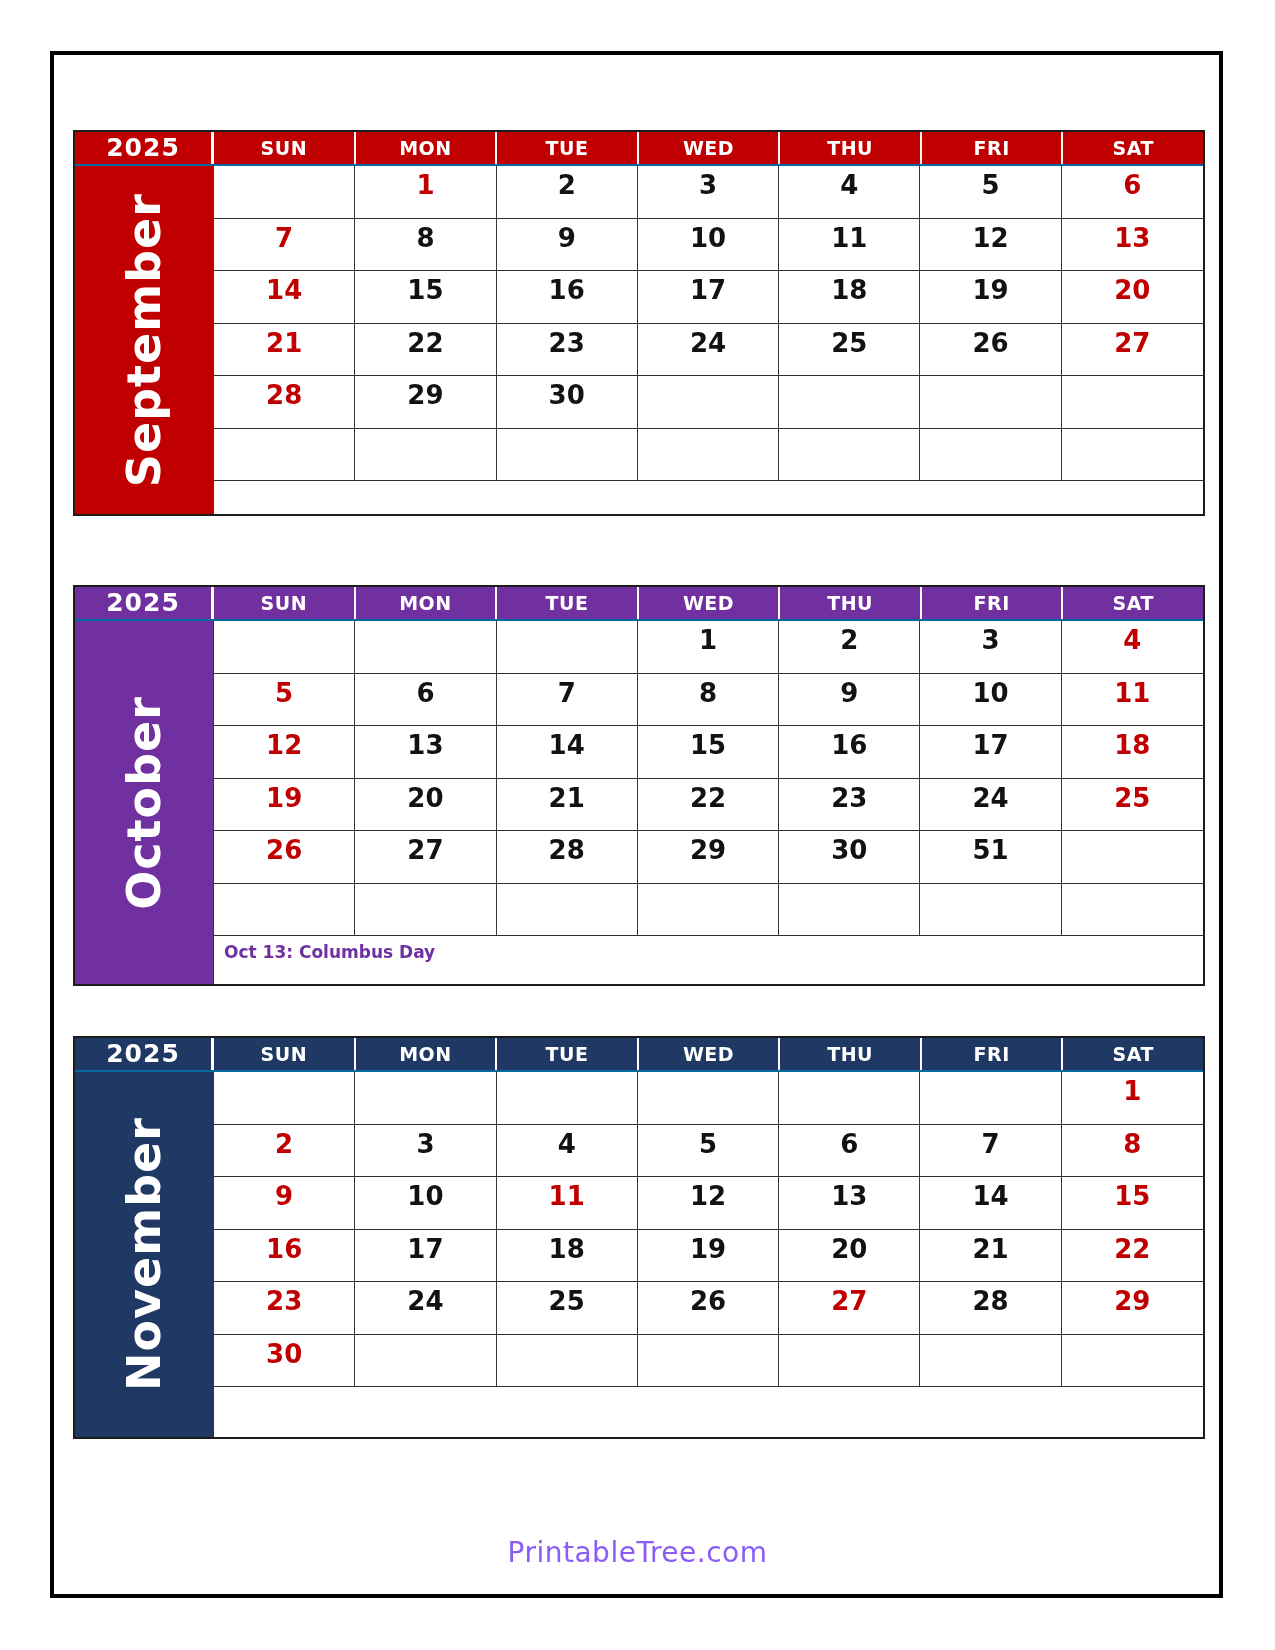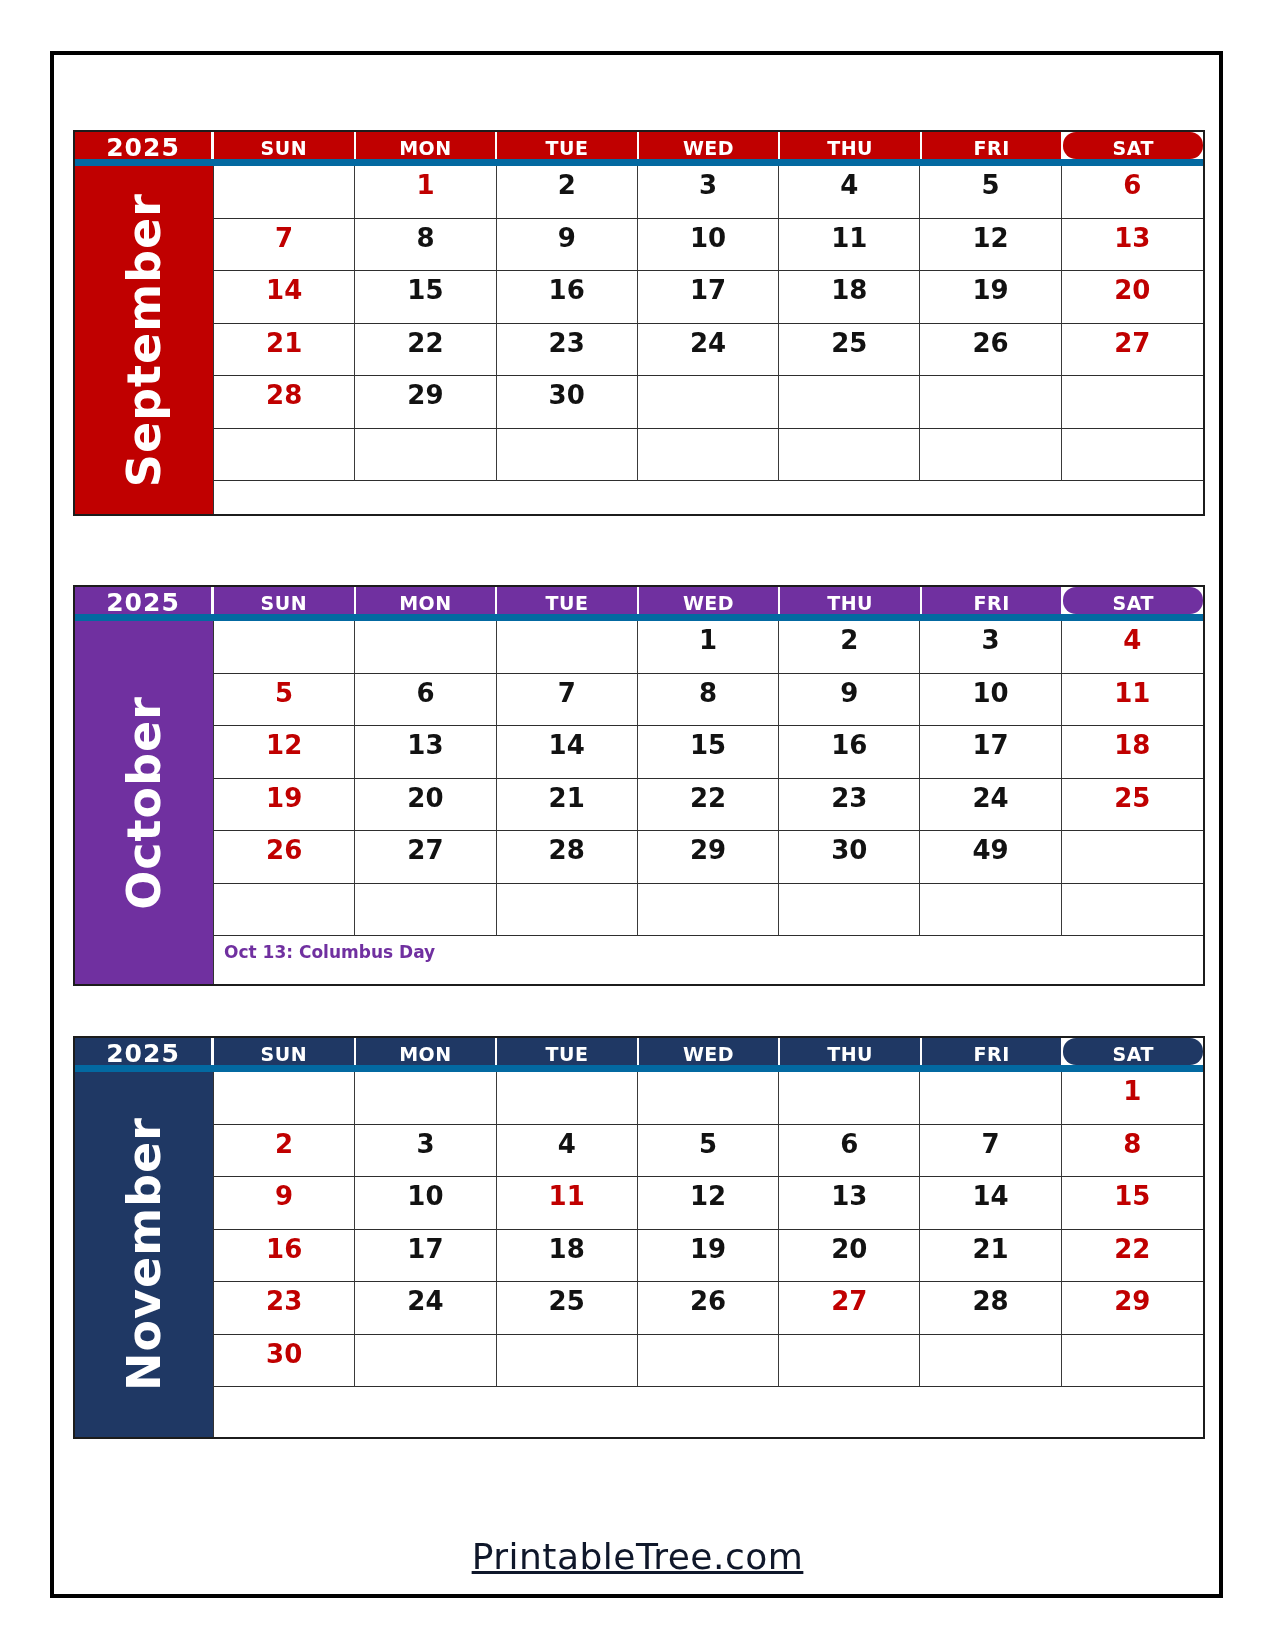--- a/index.html
+++ b/index.html
@@ -11,33 +11,33 @@
   }
   .page-frame {
     position:absolute; left:50px; top:51px; width:1173px; height:1547px;
     border:4px solid #000; pointer-events:none;
   }
   .month { position:absolute; left:73px; width:1132px; border:2px solid #1c1c1c; background:#fff; }
   .month-september { top:130px; height:386px; }
   .month-october   { top:585px; height:401px; }
   .month-november  { top:1036px; height:403px; }
 
-  .header-row { display:flex; height:34px; border-bottom:7px solid #0369a1; background:#fff; }
+  .header-row { display:flex; height:34px; border-bottom:2px solid #0369a1; background:#fff; }
   .year-cell {
     width:139px; background:var(--accent); color:#fff;
     font-weight:bold; font-size:25px; text-align:center; line-height:32px;
     border-right:3px solid #fdfdfd; letter-spacing:1px;
   }
   .dow-row { flex:1; display:flex; }
   .dow-cell {
     flex:1; background:var(--accent); color:#fff; font-weight:bold;
     font-size:19px; text-align:center; line-height:33px; letter-spacing:0.5px;
     border-right:2px solid #fdfdfd;
   }
-  .dow-cell:last-child { border-right:none;border-radius:13px; }
+  .dow-cell:last-child { border-right:none; }
 
   .body-row { display:flex; height:calc(100% - 34px); }
   .band {
     width:139px; background:var(--accent); border-right:1px solid #333;
     display:flex; align-items:center; justify-content:center; overflow:hidden;
   }
   .month-name {
     writing-mode:vertical-rl; transform:rotate(180deg);
     color:#fff; font-weight:bold; font-size:46px; letter-spacing:1px;
     white-space:nowrap;
@@ -56,22 +56,22 @@
   .day-cell .red { color:#C00000; }
   .holiday-row {
     flex:1; padding:5px 0 0 10px;
     font-weight:bold; font-size:17px; line-height:1.35;
     color:var(--accent);
   }
   .footer {
     position:absolute; left:0; right:0; top:1536px; text-align:center;
   }
   .footer a {
-    font-size:36px; letter-spacing:0.5px; color:#0f172a;
-    text-decoration:underline; cursor:pointer;
+    font-size:28px; letter-spacing:0.5px; color:#8b5cf6;
+    cursor:pointer;
   }
 </style>
 </head>
 <body>
 
 <div class="page-frame"></div>
 
 <section class="month month-september" style="--accent: #C00000;">
   <div class="header-row">
     <div class="year-cell">2025</div>
@@ -183,21 +183,21 @@
           <div class="day-cell"><span>21</span></div>
           <div class="day-cell"><span>22</span></div>
           <div class="day-cell"><span>23</span></div>
           <div class="day-cell"><span>24</span></div>
           <div class="day-cell"><span class="red">25</span></div>
           <div class="day-cell"><span class="red">26</span></div>
           <div class="day-cell"><span>27</span></div>
           <div class="day-cell"><span>28</span></div>
           <div class="day-cell"><span>29</span></div>
           <div class="day-cell"><span>30</span></div>
-          <div class="day-cell"><span>49</span></div>
+          <div class="day-cell"><span>51</span></div>
           <div class="day-cell"></div>
           <div class="day-cell"></div>
           <div class="day-cell"></div>
           <div class="day-cell"></div>
           <div class="day-cell"></div>
           <div class="day-cell"></div>
           <div class="day-cell"></div>
           <div class="day-cell"></div>
         </div>
       <div class="holiday-row">

